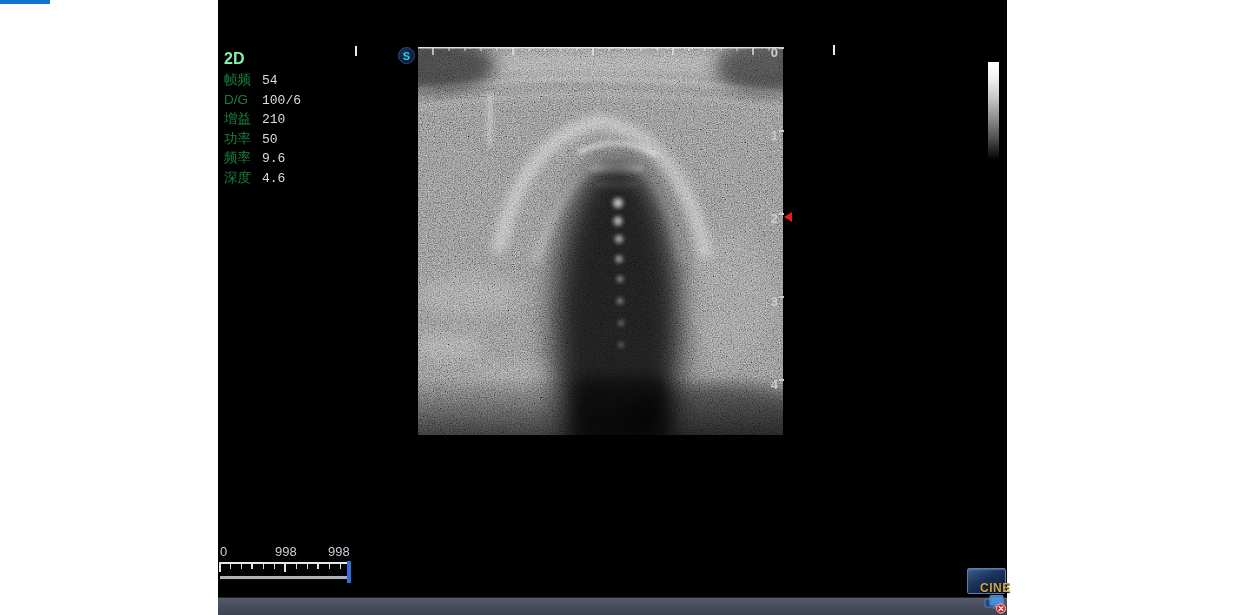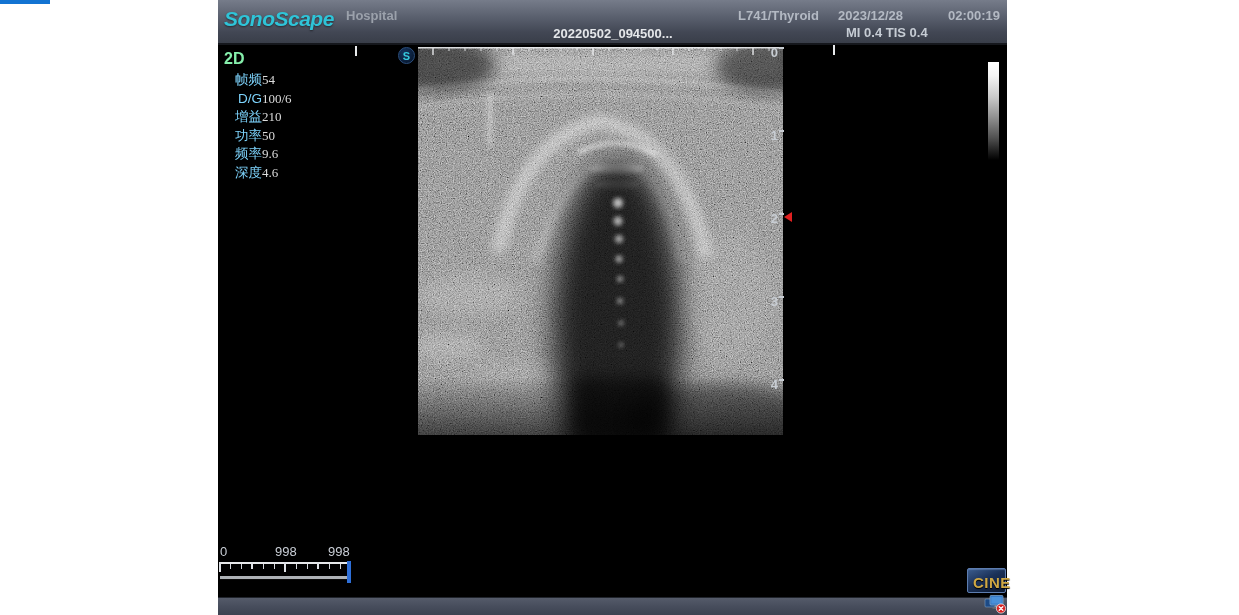--- a/index.html
+++ b/index.html
@@ -20,22 +20,22 @@
   .filename { position:absolute; left:290px; top:26px; width:210px; text-align:center;
     font-size:13px; font-weight:bold; color:#e5e7ea; }
   .probe { position:absolute; left:520px; top:8px; font-size:13px; font-weight:bold; color:#b3b9c3; }
   .examdate { position:absolute; left:620px; top:8px; font-size:13px; font-weight:bold; color:#b3b9c3; }
   .examtime { position:absolute; left:730px; top:8px; font-size:13px; font-weight:bold; color:#b3b9c3; }
   .mi { position:absolute; left:628px; top:25px; font-size:13px; font-weight:bold; color:#c6ccd4; }
 
   
   .mode { position:absolute; left:6px; top:50px; font-size:16px; font-weight:bold; color:#86efac; }
   .params { position:absolute; left:6px; top:71px; font-size:13.5px; line-height:18.5px; }
-  .plabel { display:inline-block; width:38px; color:#7dd3fc;text-align:right; }
-  .pvalue { color:#dcdcdc; font-family:Liberation Serif, serif; font-size:13px; }
+  .plabel { display:inline-block; width:38px; color:#15803d; }
+  .pvalue { color:#dcdcdc; font-family:Liberation Mono, monospace; font-size:13px; }
 
   
   .vtick { position:absolute; width:2px; height:10px; background:#e8eaec; }
   .vtick-left { left:137px; top:46px; }
   .vtick-right { left:615px; top:45px; }
 
   
   .orient { position:absolute; left:180px; top:47px; width:17px; height:17px; border-radius:50%;
     background:radial-gradient(circle at 35% 30%, #15335c, #081a33 75%);
     border:1px solid #2c4f7e; color:#35c8dc; font-size:11px; font-weight:bold;
@@ -64,46 +64,37 @@
     background:repeating-linear-gradient(to right,#d4d7dc 0 1px,transparent 1px 11px); }
   .cine-tick { position:absolute; top:562px; width:2px; background:#dfe2e6; }
   .cine-progress { position:absolute; left:2px; top:576px; width:128px; height:4px; background:#aeb2b6;
     border-bottom:1px solid #0c0c0c; }
   .cine-marker { position:absolute; left:129px; top:561px; width:4px; height:22px; background:#2e6fd8; }
 
   
   .cine-btn { position:absolute; left:749px; top:568px; width:39px; height:25px;
     background:linear-gradient(155deg,#3c5d8f 0%,#1b3158 45%,#0b1830 100%);
     border:1px solid #5d7db0; border-radius:2px; color:#cfa845; font-family:"Liberation Sans",sans-serif;
-    font-size:15px; font-weight:bold; letter-spacing:.5px; text-shadow:0 1px 1px #000;
-    box-shadow:inset 0 1px 1px rgba(140,175,230,.35); cursor:pointer; z-index:8; padding:5px; }
+    font-size:12px; font-weight:bold; letter-spacing:.5px; text-shadow:0 1px 1px #000;
+    box-shadow:inset 0 1px 1px rgba(140,175,230,.35); cursor:pointer; z-index:8; padding:12px; }
 
   
   .bottombar { position:absolute; left:0; top:597px; width:789px; height:18px;
     background:linear-gradient(to bottom,#555b6a 0%,#474d5c 50%,#3d4351 100%);
     border-top:1px solid #20242c; }
   .net-icon { position:absolute; left:766px; top:594px; z-index:9; cursor:pointer; }
 </style>
 </head>
 <body>
 
 <div class="canvas">
   <div class="loading-bar"></div>
 
   <div class="panel">
 
-    <div class="topbar">
-      <span class="logo">SonoScape</span>
-      <span class="hospital">Hospital</span>
-      <span class="filename">20220502_094500...</span>
-      <span class="probe">L741/Thyroid</span>
-      <span class="examdate">2023/12/28</span>
-      <span class="examtime">02:00:19</span>
-      <span class="mi">MI 0.4 TIS 0.4</span>
-    </div>
 
     <div class="mode">2D</div>
     <div class="params">
       <div><span class="plabel">帧频</span><span class="pvalue">54</span></div>
       <div><span class="plabel">D/G</span><span class="pvalue">100/6</span></div>
       <div><span class="plabel">增益</span><span class="pvalue">210</span></div>
       <div><span class="plabel">功率</span><span class="pvalue">50</span></div>
       <div><span class="plabel">频率</span><span class="pvalue">9.6</span></div>
       <div><span class="plabel">深度</span><span class="pvalue">4.6</span></div>
     </div>

